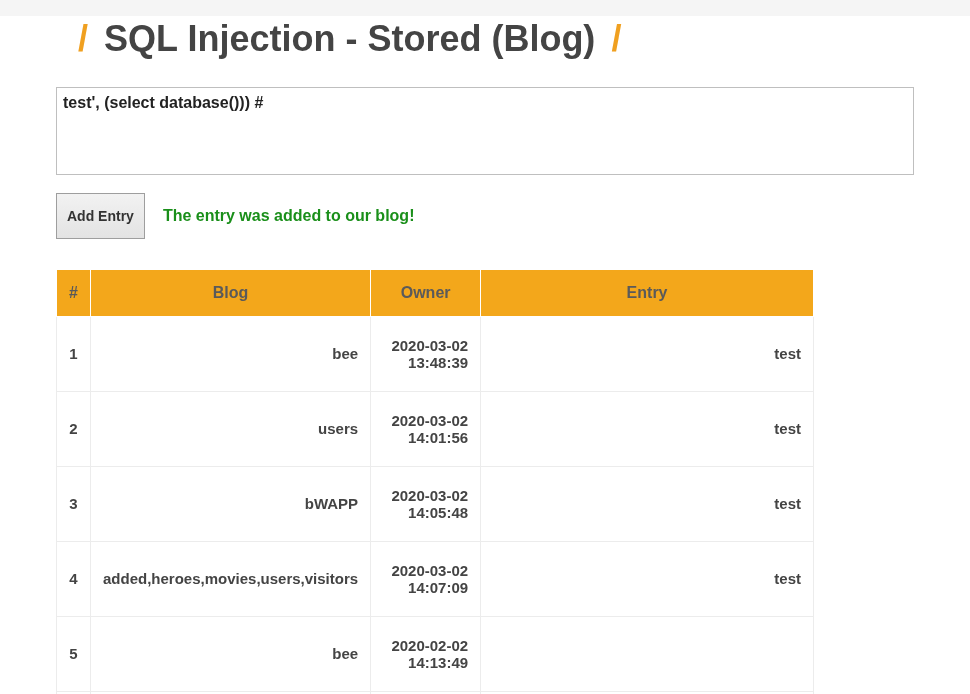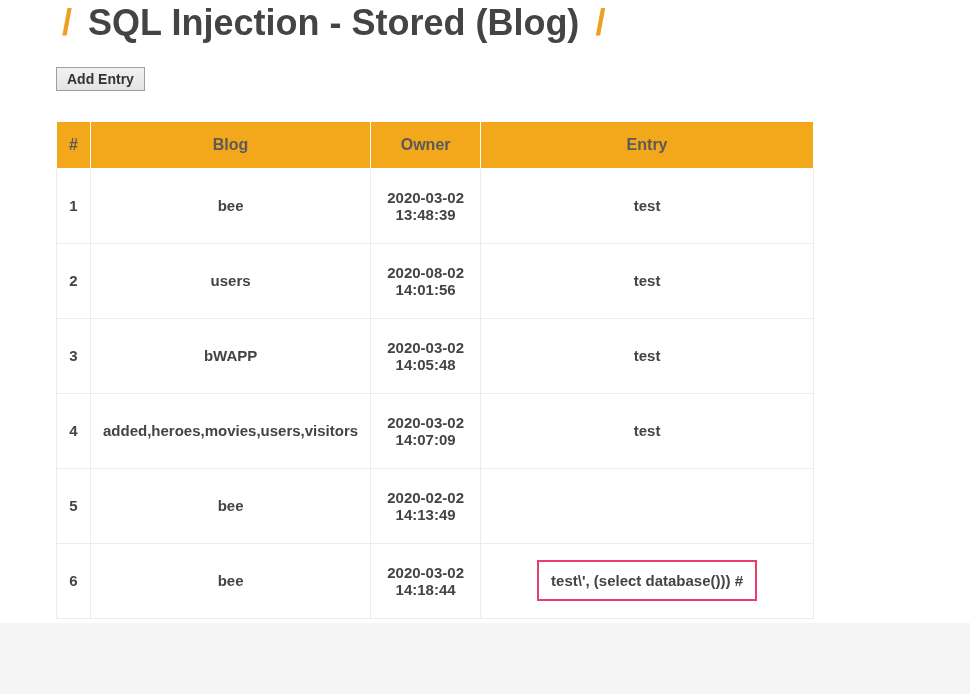--- a/index.html
+++ b/index.html
@@ -12,21 +12,21 @@
   .page {
     width: 970px;
     background: #fff;
     margin: 0;
     padding: 0 0 4px 0;
   }
   .inner {
     padding: 0 56px;
   }
   h1.title {
-    margin: 0;
+    margin: 16px;
     padding: 0 0 6px 0;
     font-size: 36px;
     font-weight: 700;
     color: #444;
     line-height: 1.3;
   }
   h1.title .slash {
     color: #f0a020;
     font-weight: 700;
     padding: 0 6px;
@@ -56,21 +56,21 @@
     align-items: center;
     gap: 18px;
   }
   button.add {
     background: linear-gradient(#f2f2f2, #e3e3e3);
     border: 1px solid #9e9e9e;
     font-family: inherit;
     font-size: 14px;
     font-weight: 600;
     color: #333;
-    padding: 3px 10px;
+    padding: 14px 10px;
     cursor: pointer;
   }
   .status {
     color: #1a8f1a;
     font-weight: 700;
     font-size: 16px;
   }
   table.blog {
     width: 758px;
     border-collapse: collapse;
@@ -85,21 +85,21 @@
     font-weight: 700;
     font-size: 16px;
     padding: 14px 8px;
     border: 1px solid #fff;
     text-align: center;
   }
   table.blog tbody td {
     border: 1px solid #ececec;
     padding: 20px 12px;
     vertical-align: middle;
-    text-align: center;
+    text-align: right;
   }
   table.blog tbody td.idx {
     text-align: center;
     width: 34px;
     font-weight: 700;
   }
   table.blog tbody td.date {
     width: 110px;
   }
   table.blog tbody td.owner {
@@ -118,23 +118,25 @@
 <div class="page">
   <div class="inner">
 
     <h1 class="title">
       <span class="slash">/</span>
       <span>SQL Injection - Stored (Blog)</span>
       <span class="slash">/</span>
     </h1>
 
 
+    <textarea class="entry" style="">test', (select database())) #</textarea>
 
     <div class="actions">
       <button class="add">Add Entry</button>
+      <span class="status">The entry was added to our blog!</span>
     </div>
 
     <table class="blog">
       <thead>
         <tr>
           <th>#</th>
           <th>Blog</th>
           <th>Owner</th>
           <th>Entry</th>
         </tr>
@@ -142,21 +144,21 @@
       <tbody id="blog-rows">
           <tr>
             <td class="idx">1</td>
             <td class="owner">bee</td>
             <td class="date">2020-03-02 13:48:39</td>
             <td>test</td>
           </tr>
           <tr>
             <td class="idx">2</td>
             <td class="owner">users</td>
-            <td class="date">2020-08-02 14:01:56</td>
+            <td class="date">2020-03-02 14:01:56</td>
             <td>test</td>
           </tr>
           <tr>
             <td class="idx">3</td>
             <td class="owner">bWAPP</td>
             <td class="date">2020-03-02 14:05:48</td>
             <td>test</td>
           </tr>
           <tr>
             <td class="idx">4</td>

